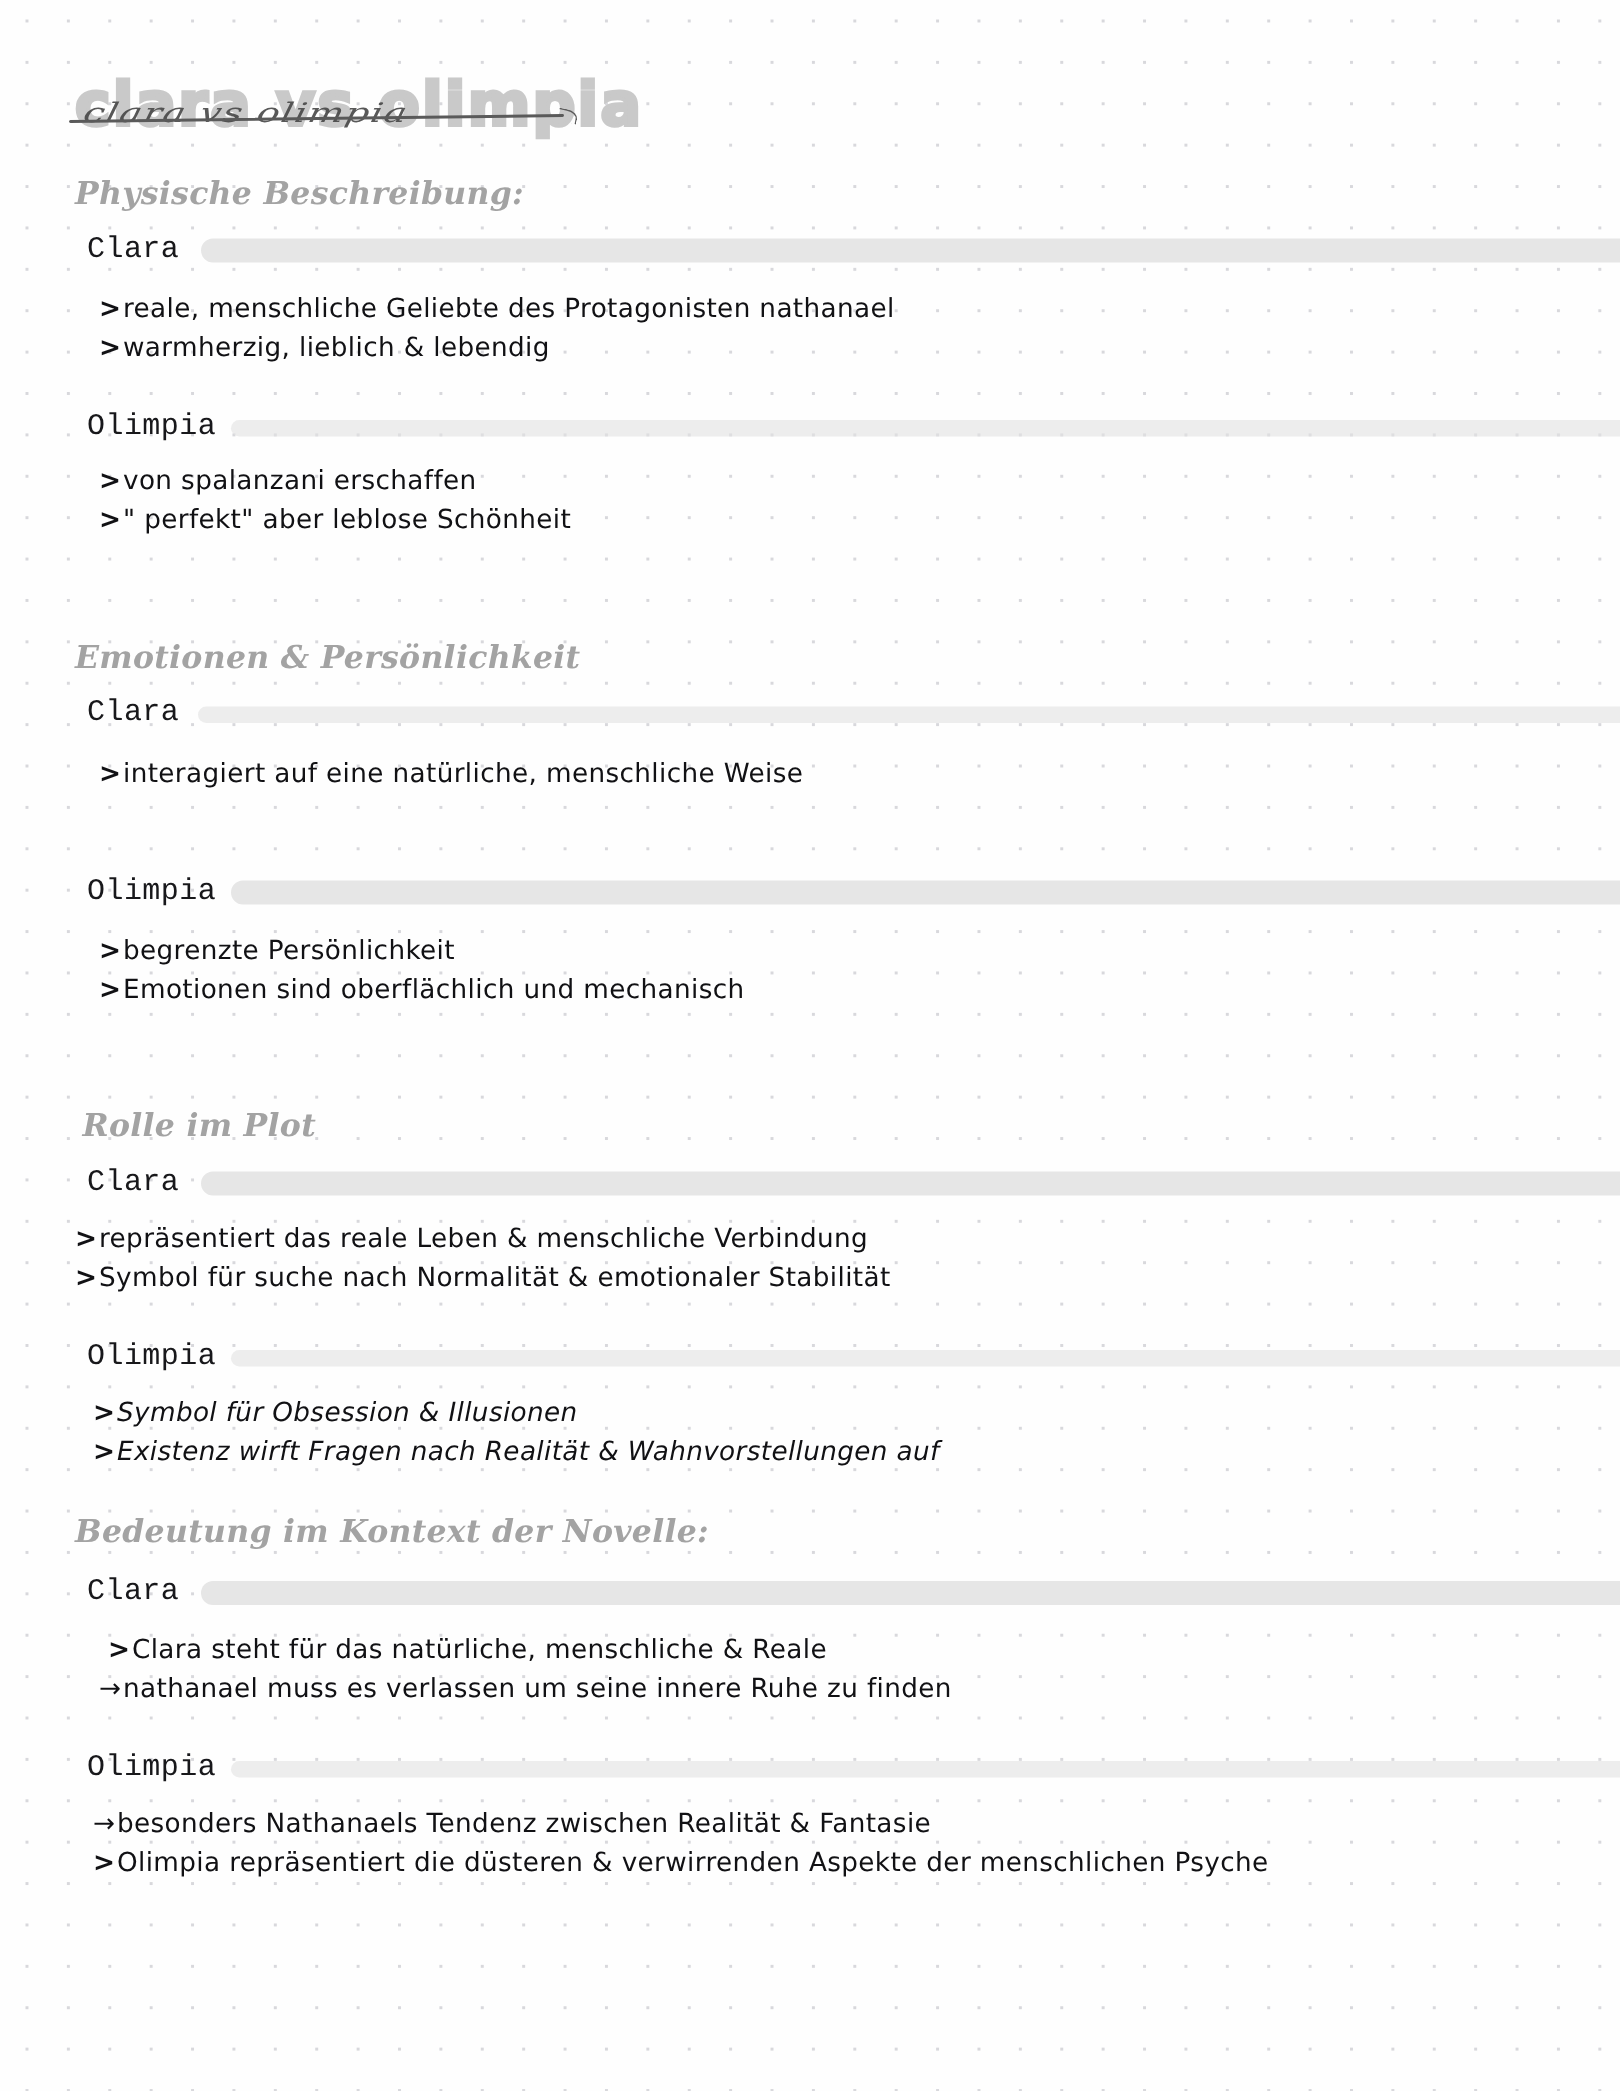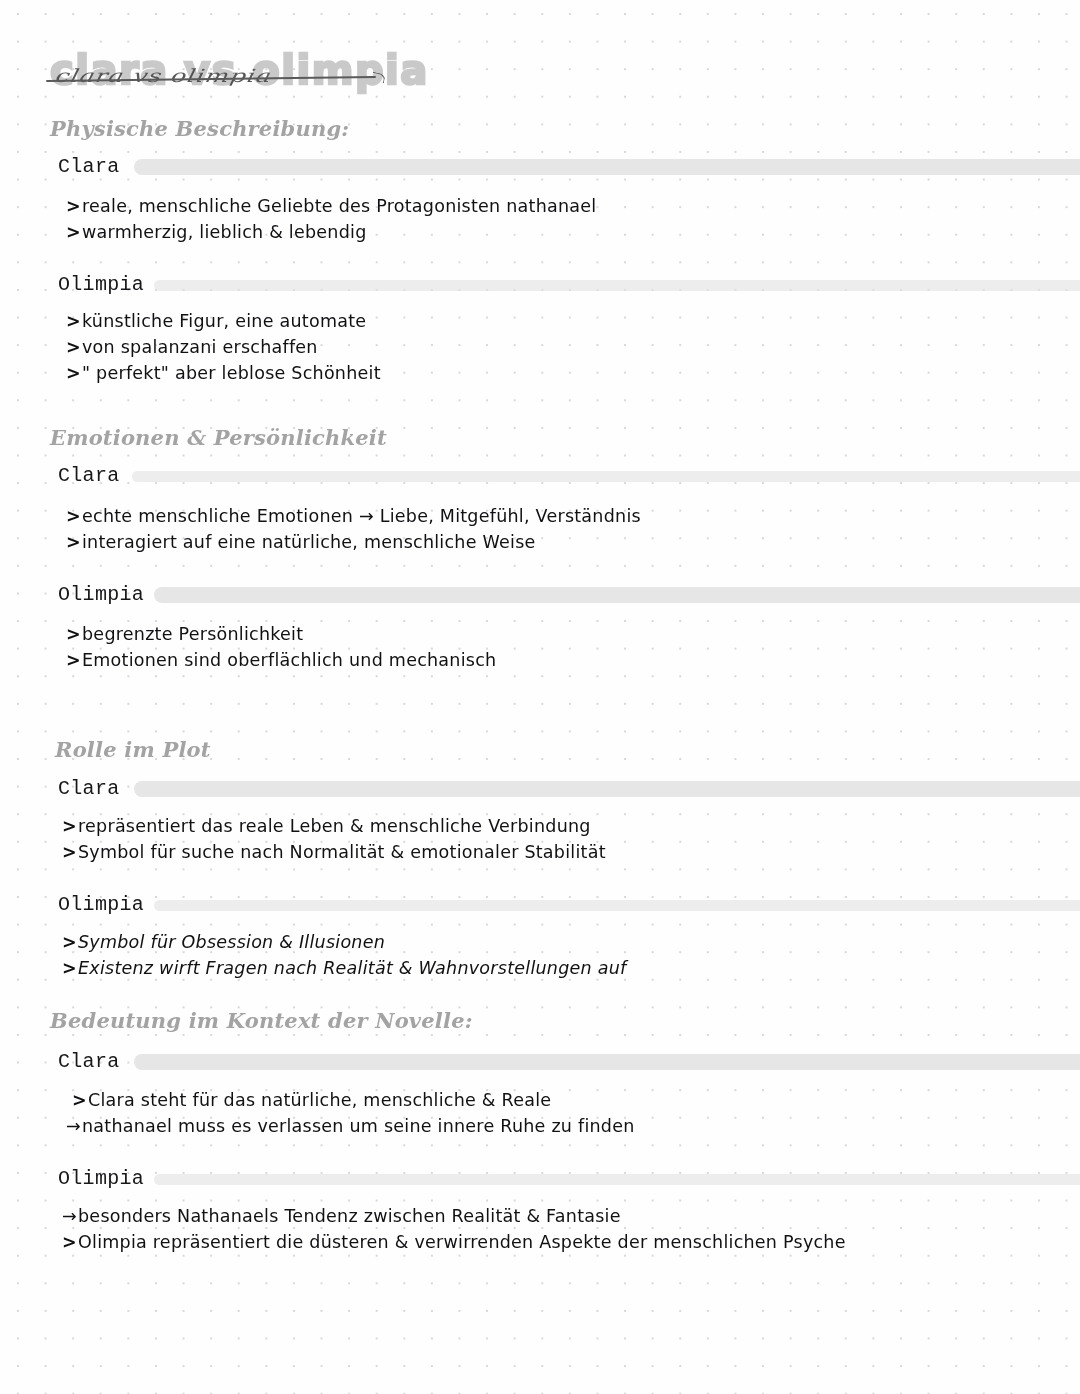--- a/index.html
+++ b/index.html
@@ -181,52 +181,50 @@
   <div class="bullets" style="top:195px;">
     <span class="bullet"><span class="marker">&gt;</span><span>reale, menschliche Geliebte des Protagonisten nathanael</span></span>
     <span class="bullet"><span class="marker">&gt;</span><span>warmherzig, lieblich &amp; lebendig</span></span>
   </div>
 
   <div class="name-row" style="top:271px;">
     <span class="name-label">Olimpia</span>
     <span class="name-bar thin" style="left:96px; width:984px;"></span>
   </div>
   <div class="bullets" style="top:310px;">
-    <span class="bullet"><span class="marker">&gt;</span><span>künstliche Figur, eine automate</span></span>
     <span class="bullet"><span class="marker">&gt;</span><span>von spalanzani erschaffen</span></span>
     <span class="bullet"><span class="marker">&gt;</span><span>" perfekt" aber leblose Schönheit</span></span>
   </div>
 
   <div class="section-heading" style="left:50px; top:425px;">Emotionen &amp; Persönlichkeit</div>
 
   <div class="name-row" style="top:462px;">
     <span class="name-label">Clara</span>
     <span class="name-bar thin" style="left:74px; width:1006px;"></span>
   </div>
   <div class="bullets" style="top:505px;">
-    <span class="bullet"><span class="marker">&gt;</span><span>echte menschliche Emotionen → Liebe, Mitgefühl, Verständnis</span></span>
     <span class="bullet"><span class="marker">&gt;</span><span>interagiert auf eine natürliche, menschliche Weise</span></span>
   </div>
 
   <div class="name-row" style="top:581px;">
     <span class="name-label">Olimpia</span>
     <span class="name-bar thick" style="left:96px; width:984px;"></span>
   </div>
   <div class="bullets" style="top:623px;">
     <span class="bullet"><span class="marker">&gt;</span><span>begrenzte Persönlichkeit</span></span>
     <span class="bullet"><span class="marker">&gt;</span><span>Emotionen sind oberflächlich und mechanisch</span></span>
   </div>
 
   <div class="section-heading" style="left:55px; top:737px;">Rolle im Plot</div>
 
   <div class="name-row" style="top:775px;">
     <span class="name-label">Clara</span>
     <span class="name-bar thick" style="left:76px; width:987px;"></span>
   </div>
-  <div class="bullets" style="left:62px; top:815px;">
+  <div class="bullets" style="left:50px; top:815px;">
     <span class="bullet"><span class="marker">&gt;</span><span>repräsentiert das reale Leben &amp; menschliche Verbindung</span></span>
     <span class="bullet"><span class="marker">&gt;</span><span>Symbol für suche nach Normalität &amp; emotionaler Stabilität</span></span>
   </div>
 
   <div class="name-row" style="top:891px;">
     <span class="name-label">Olimpia</span>
     <span class="name-bar thin" style="left:96px; width:984px;"></span>
   </div>
   <div class="bullets" style="left:62px; top:931px;font-style:italic;">
     <span class="bullet"><span class="marker">&gt;</span><span>Symbol für Obsession &amp; Illusionen</span></span>

